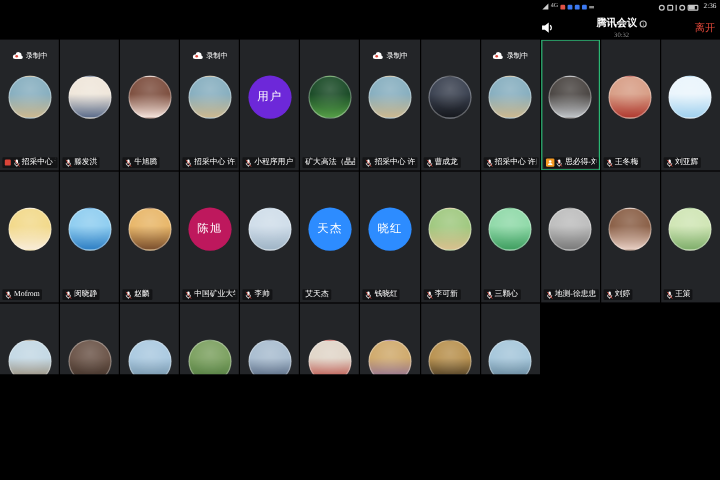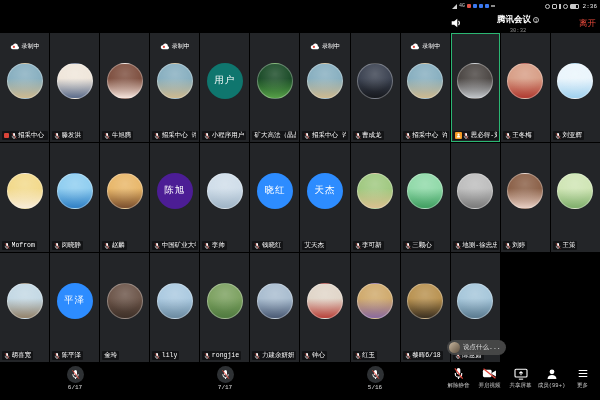--- a/index.html
+++ b/index.html
@@ -1,17 +1,17 @@
 <!DOCTYPE html>
 <html><head>
 <meta charset="utf-8">
 <style>
   html,body{margin:0;padding:0;background:#000;}
-  .screen{position:relative;width:600px;height:400px;background:#000;overflow:hidden;
-          font-family:Liberation Mono, monospace;color:#fff;}
+  .screen{position:relative;width:600px;height:312px;background:#000;overflow:hidden;
+          font-family:Liberation Serif, serif;color:#fff;}
 
   
   .statusbar{position:absolute;top:0;left:0;right:0;height:12px;}
   .sb-group{position:absolute;display:flex;align-items:center;gap:2px;}
   .sb-left{left:452px;top:3px;}
   .sb-right{right:3px;top:3px;}
   .tri{width:0;height:0;border-left:5px solid transparent;border-bottom:5px solid #cfcfcf;}
   .net{font-size:5px;color:#cfcfcf;}
   .nsq{width:4px;height:4px;border-radius:1px;display:inline-block;}
   .dash{width:4px;height:2px;background:#8a8a8a;}
@@ -173,21 +173,21 @@
               <rect x="4" y="1" width="4" height="7" rx="2" fill="#fff"></rect>
               <path d="M2.5 6.5v1a3.5 3.5 0 0 0 7 0v-1" stroke="#fff" stroke-width="1.2" fill="none"></path>
               <path d="M6 11v2" stroke="#fff" stroke-width="1.2"></path>
               <path d="M2 1.5l8.5 11" stroke="#e0453a" stroke-width="1.3"></path>
             </svg>
           </span>
           <span class="nm">招采中心 许欣</span>
         </div>
       </div>
       <div class="tile">
-        <div class="av txt" style="background: #0f766e;">用户</div>
+        <div class="av txt" style="background: #6d28d9;">用户</div>
         <div class="nbar">
           <span class="micwrap">
             <svg width="6" height="8" viewBox="0 0 12 14" fill="none">
               <rect x="4" y="1" width="4" height="7" rx="2" fill="#fff"></rect>
               <path d="M2.5 6.5v1a3.5 3.5 0 0 0 7 0v-1" stroke="#fff" stroke-width="1.2" fill="none"></path>
               <path d="M6 11v2" stroke="#fff" stroke-width="1.2"></path>
               <path d="M2 1.5l8.5 11" stroke="#e0453a" stroke-width="1.3"></path>
             </svg>
           </span>
           <span class="nm">小程序用户</span>
@@ -339,21 +339,21 @@
               <rect x="4" y="1" width="4" height="7" rx="2" fill="#fff"></rect>
               <path d="M2.5 6.5v1a3.5 3.5 0 0 0 7 0v-1" stroke="#fff" stroke-width="1.2" fill="none"></path>
               <path d="M6 11v2" stroke="#fff" stroke-width="1.2"></path>
               <path d="M2 1.5l8.5 11" stroke="#e0453a" stroke-width="1.3"></path>
             </svg>
           </span>
           <span class="nm">赵麟</span>
         </div>
       </div>
       <div class="tile">
-        <div class="av txt" style="background: #4c1d95;">陈旭</div>
+        <div class="av txt" style="background: #be185d;">陈旭</div>
         <div class="nbar">
           <span class="micwrap">
             <svg width="6" height="8" viewBox="0 0 12 14" fill="none">
               <rect x="4" y="1" width="4" height="7" rx="2" fill="#fff"></rect>
               <path d="M2.5 6.5v1a3.5 3.5 0 0 0 7 0v-1" stroke="#fff" stroke-width="1.2" fill="none"></path>
               <path d="M6 11v2" stroke="#fff" stroke-width="1.2"></path>
               <path d="M2 1.5l8.5 11" stroke="#e0453a" stroke-width="1.3"></path>
             </svg>
           </span>
           <span class="nm">中国矿业大学（…</span>
@@ -367,40 +367,40 @@
               <rect x="4" y="1" width="4" height="7" rx="2" fill="#fff"></rect>
               <path d="M2.5 6.5v1a3.5 3.5 0 0 0 7 0v-1" stroke="#fff" stroke-width="1.2" fill="none"></path>
               <path d="M6 11v2" stroke="#fff" stroke-width="1.2"></path>
               <path d="M2 1.5l8.5 11" stroke="#e0453a" stroke-width="1.3"></path>
             </svg>
           </span>
           <span class="nm">李帅</span>
         </div>
       </div>
       <div class="tile">
+        <div class="av txt" style="background: rgb(45, 140, 255);">天杰</div>
+        <div class="nbar">
+          <span class="nm">艾天杰</span>
+        </div>
+      </div>
+      <div class="tile">
         <div class="av txt" style="background: rgb(45, 140, 255);">晓红</div>
         <div class="nbar">
           <span class="micwrap">
             <svg width="6" height="8" viewBox="0 0 12 14" fill="none">
               <rect x="4" y="1" width="4" height="7" rx="2" fill="#fff"></rect>
               <path d="M2.5 6.5v1a3.5 3.5 0 0 0 7 0v-1" stroke="#fff" stroke-width="1.2" fill="none"></path>
               <path d="M6 11v2" stroke="#fff" stroke-width="1.2"></path>
               <path d="M2 1.5l8.5 11" stroke="#e0453a" stroke-width="1.3"></path>
             </svg>
           </span>
           <span class="nm">钱晓红</span>
         </div>
       </div>
       <div class="tile">
-        <div class="av txt" style="background: rgb(45, 140, 255);">天杰</div>
-        <div class="nbar">
-          <span class="nm">艾天杰</span>
-        </div>
-      </div>
-      <div class="tile">
         <div class="av photo" style="background: radial-gradient(circle at 50% 30%, rgba(255, 255, 255, 0.18), rgba(0, 0, 0, 0) 60%), linear-gradient(rgb(159, 200, 127) 0%, rgb(159, 200, 127) 42%, rgb(217, 192, 143) 100%);"></div>
         <div class="nbar">
           <span class="micwrap">
             <svg width="6" height="8" viewBox="0 0 12 14" fill="none">
               <rect x="4" y="1" width="4" height="7" rx="2" fill="#fff"></rect>
               <path d="M2.5 6.5v1a3.5 3.5 0 0 0 7 0v-1" stroke="#fff" stroke-width="1.2" fill="none"></path>
               <path d="M6 11v2" stroke="#fff" stroke-width="1.2"></path>
               <path d="M2 1.5l8.5 11" stroke="#e0453a" stroke-width="1.3"></path>
             </svg>
           </span>
@@ -468,34 +468,20 @@
         <div class="nbar">
           <span class="micwrap">
             <svg width="6" height="8" viewBox="0 0 12 14" fill="none">
               <rect x="4" y="1" width="4" height="7" rx="2" fill="#fff"></rect>
               <path d="M2.5 6.5v1a3.5 3.5 0 0 0 7 0v-1" stroke="#fff" stroke-width="1.2" fill="none"></path>
               <path d="M6 11v2" stroke="#fff" stroke-width="1.2"></path>
               <path d="M2 1.5l8.5 11" stroke="#e0453a" stroke-width="1.3"></path>
             </svg>
           </span>
           <span class="nm">胡喜宽</span>
-        </div>
-      </div>
-      <div class="tile">
-        <div class="av txt" style="background: rgb(45, 140, 255);">平泽</div>
-        <div class="nbar">
-          <span class="micwrap">
-            <svg width="6" height="8" viewBox="0 0 12 14" fill="none">
-              <rect x="4" y="1" width="4" height="7" rx="2" fill="#fff"></rect>
-              <path d="M2.5 6.5v1a3.5 3.5 0 0 0 7 0v-1" stroke="#fff" stroke-width="1.2" fill="none"></path>
-              <path d="M6 11v2" stroke="#fff" stroke-width="1.2"></path>
-              <path d="M2 1.5l8.5 11" stroke="#e0453a" stroke-width="1.3"></path>
-            </svg>
-          </span>
-          <span class="nm">陈平泽</span>
         </div>
       </div>
       <div class="tile">
         <div class="av photo" style="background: radial-gradient(circle at 50% 30%, rgba(255, 255, 255, 0.18), rgba(0, 0, 0, 0) 60%), linear-gradient(rgb(107, 84, 72) 0%, rgb(107, 84, 72) 42%, rgb(62, 48, 40) 100%);"></div>
         <div class="nbar">
           <span class="nm">金玲</span>
         </div>
       </div>
       <div class="tile">
         <div class="av photo" style="background: radial-gradient(circle at 50% 30%, rgba(255, 255, 255, 0.18), rgba(0, 0, 0, 0) 60%), linear-gradient(rgb(170, 201, 224) 0%, rgb(170, 201, 224) 42%, rgb(107, 138, 160) 100%);"></div>

